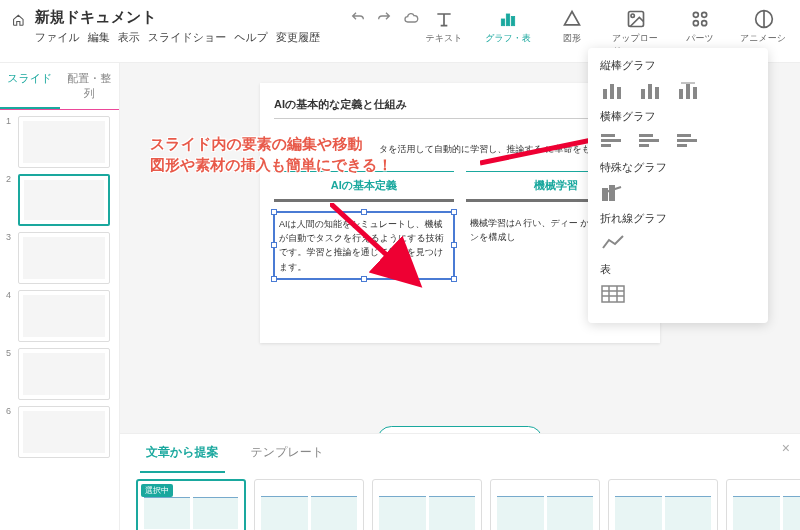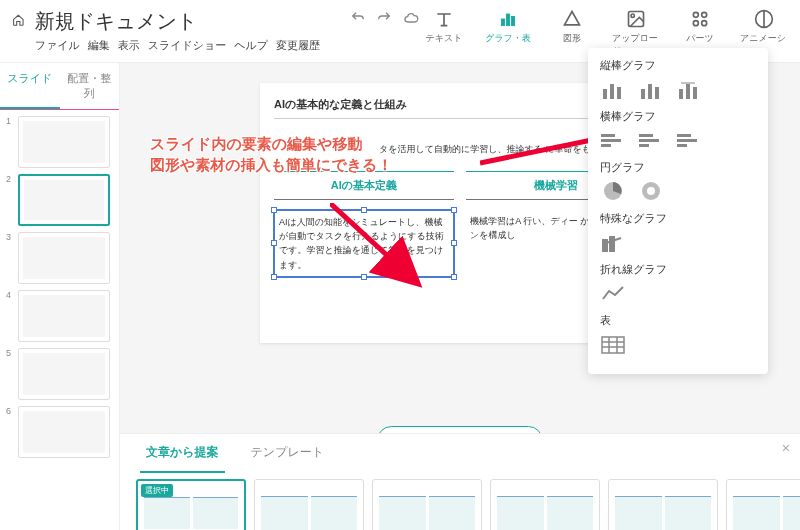--- a/index.html
+++ b/index.html
@@ -1,20 +1,20 @@
 <!DOCTYPE html>
 <html><head>
 <meta charset="utf-8">
 <style>
 *{margin:0;padding:0;box-sizing:border-box;font-family:"Hiragino Sans","Yu Gothic",sans-serif}
 body{width:800px;height:530px;overflow:hidden;background:#fff;position:relative;font-size:11px;color:#333}
 .topbar{display:flex;align-items:flex-start;padding:8px 12px 4px;border-bottom:1px solid #eee}
 .home-icon{width:20px;height:20px;margin-right:10px;margin-top:2px}
 .title-area{flex:0 0 auto}
-.doc-title{font-size:20px;font-weight:normal;margin-bottom:3px}
+.doc-title{font-size:15px;font-weight:bold;margin-bottom:3px}
 .menubar{display:flex;gap:8px;font-size:11px;color:#444}
 .menubar span{cursor:pointer}
 .top-actions{display:flex;gap:10px;margin-left:30px;margin-top:2px}
 .tool-icons{margin-left:auto;display:flex;gap:16px}
 .tool-icon{display:flex;flex-direction:column;align-items:center;gap:2px;width:48px;cursor:pointer}
 .tool-icon .ico{width:22px;height:22px;display:flex;align-items:center;justify-content:center}
 .tool-icon .lbl{font-size:9px;color:#666}
 .tool-icon.active .lbl{color:#1aa89e}
 .tool-icon.active svg{stroke:#1aa89e;fill:#1aa89e}
 .main{display:flex;height:calc(100% - 50px)}
@@ -27,21 +27,21 @@
 .thumb-num{font-size:9px;color:#888;width:8px}
 .thumb{width:92px;height:52px;border:1px solid #ddd;background:#fff;border-radius:2px;position:relative;cursor:pointer}
 .thumb.selected{border:2px solid #1aa89e}
 .thumb-inner{position:absolute;inset:4px;background:#f5f5f5}
 .canvas-area{flex:1;background:#f5f5f5;position:relative;padding:20px 20px 0}
 .slide{background:#fff;width:400px;height:260px;margin:0 auto;padding:14px;position:relative;box-shadow:0 1px 3px rgba(0,0,0,0.1)}
 .slide-head{border-bottom:1px solid #ccc;padding-bottom:6px;margin-bottom:24px;font-size:11px;font-weight:bold}
 .slide-desc{font-size:9px;line-height:1.5;margin-bottom:14px;text-align:right}
 .cols{display:flex;gap:12px}
 .col{flex:1}
-.col-head{color:#1aa89e;font-weight:bold;font-size:11px;text-align:center;padding:6px;border-top:1px solid #1aa89e;border-bottom:1px solid #737373;margin-bottom:10px}
+.col-head{color:#1aa89e;font-weight:bold;font-size:11px;text-align:center;padding:6px;border-top:1px solid #1aa89e;border-bottom:3px solid #737373;margin-bottom:10px}
 .col-body{font-size:9px;line-height:1.6;padding:4px}
 .col-body.selected{border:1px solid #4a7bd4;outline:1px solid #4a7bd4;position:relative}
 .handle{position:absolute;width:6px;height:6px;background:#fff;border:1px solid #4a7bd4}
 .h-tl{top:-4px;left:-4px}.h-tr{top:-4px;right:-4px}.h-bl{bottom:-4px;left:-4px}.h-br{bottom:-4px;right:-4px}
 .h-tm{top:-4px;left:50%;margin-left:-3px}.h-bm{bottom:-4px;left:50%;margin-left:-3px}
 .h-lm{left:-4px;top:50%;margin-top:-3px}.h-rm{right:-4px;top:50%;margin-top:-3px}
 .callout{position:absolute;top:70px;left:30px;font-size:15px;font-weight:bold;color:#e85a4a;line-height:1.4;z-index:5;text-shadow:1px 1px 0 #fff,-1px -1px 0 #fff,1px -1px 0 #fff,-1px 1px 0 #fff}
 .arrow1{position:absolute;top:60px;left:360px;z-index:4}
 .arrow2{position:absolute;top:140px;left:210px;z-index:4}
 .design-btn{position:absolute;bottom:88px;left:50%;transform:translateX(-50%);background:#fff;border:1px solid #1aa89e;color:#1aa89e;padding:6px 14px;border-radius:16px;font-size:11px;cursor:pointer;display:flex;align-items:center;gap:4px}
@@ -339,37 +339,20 @@
     <div class="dd-icon">
           <svg width="24" height="18" fill="#888">
             <rect x="0" y="2" width="14" height="3"></rect>
             <rect x="0" y="7" width="20" height="3"></rect>
             <rect x="0" y="12" width="10" height="3"></rect>
           </svg>
         </div>
   </div>
     </div>
   <div class="dd-section">
-      <div class="dd-title">円グラフ</div>
-      <div class="dd-icons">
-    <div class="dd-icon">
-          <svg width="20" height="20">
-            <circle cx="10" cy="10" r="9" fill="#bbb"></circle>
-            <path d="M10 10 L10 1 A9 9 0 0 1 18 13 z" fill="#777"></path>
-          </svg>
-        </div>
-    <div class="dd-icon">
-          <svg width="20" height="20">
-            <circle cx="10" cy="10" r="9" fill="#bbb"></circle>
-            <circle cx="10" cy="10" r="4" fill="#fff"></circle>
-          </svg>
-        </div>
-  </div>
-    </div>
-  <div class="dd-section">
       <div class="dd-title">特殊なグラフ</div>
       <div class="dd-icons">
     <div class="dd-icon">
           <svg width="24" height="18" fill="none" stroke="#888" stroke-width="2">
             <rect x="2" y="6" width="4" height="12" fill="#888"></rect>
             <rect x="9" y="3" width="4" height="15" fill="#888"></rect>
             <path d="M2 10 L20 4"></path>
           </svg>
         </div>
   </div>

